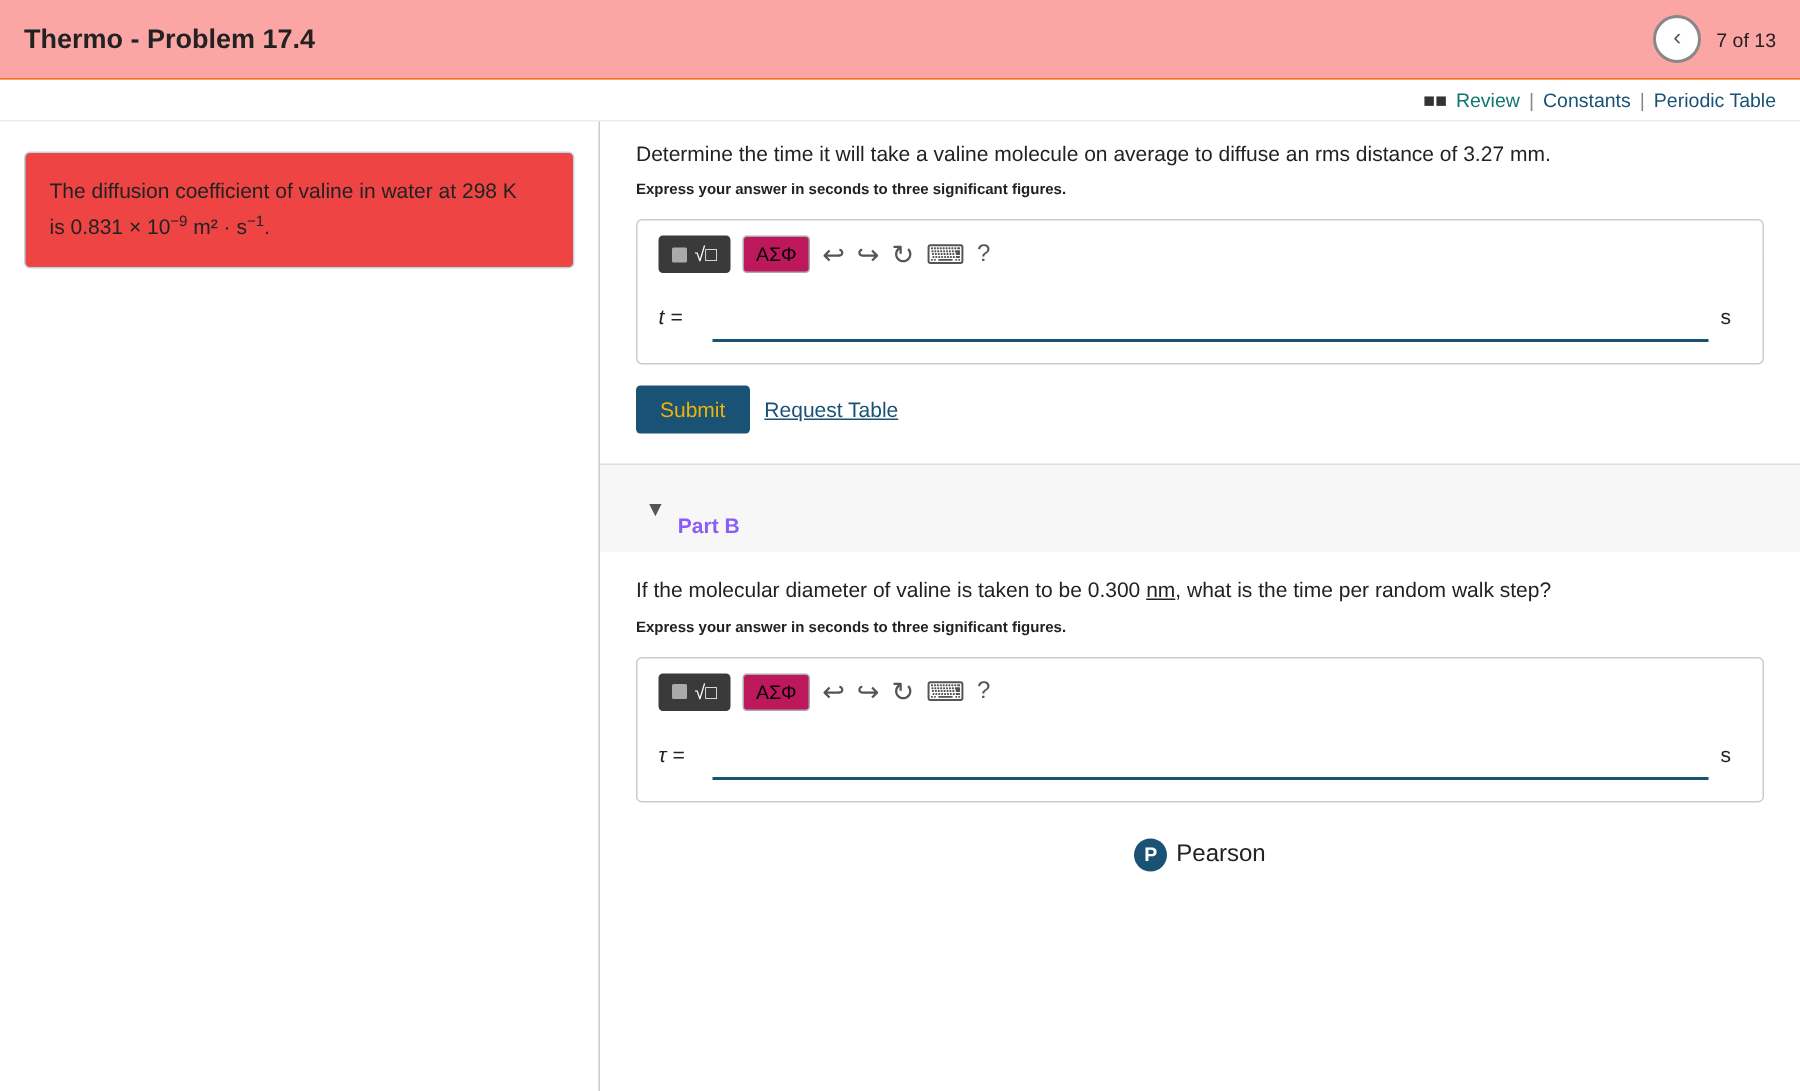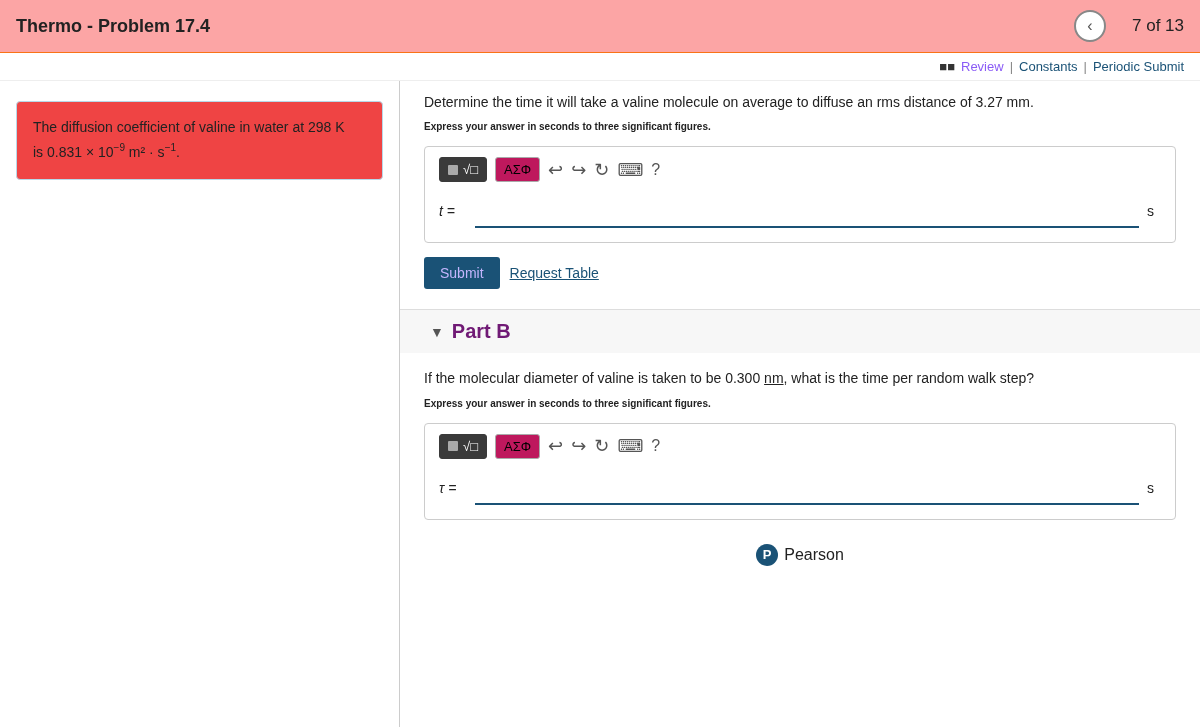--- a/index.html
+++ b/index.html
@@ -39,23 +39,22 @@
       border-radius: 50%;
       background: #fff;
       cursor: pointer;
       display: flex;
       align-items: center;
       justify-content: center;
       font-size: 16px;
       color: #555;
     }
     .nav-count {
-      font-size: 17px;
-      color: #222;
-      margin-left: 16px;
+      font-size: 13px;
+      color: #222;
     }
 
     
     .utility-bar {
       display: flex;
       justify-content: flex-end;
       padding: 6px 16px;
       gap: 6px;
       font-size: 13px;
       color: #1a5276;
@@ -175,21 +174,21 @@
       background: #fff;
     }
     .input-unit {
       font-size: 14px;
       color: #222;
       min-width: 14px;
     }
 
     .submit-btn {
       background: #1a5276;
-      color: #c4b5fd;
+      color: #eab308;
       border: none;
       border-radius: 3px;
       padding: 8px 16px;
       font-size: 14px;
       cursor: pointer;
     }
     .request-link {
       color: #1a5276;
       font-size: 14px;
       cursor: pointer;
@@ -212,23 +211,24 @@
       margin-left: -24px;
       margin-right: -24px;
       padding-left: 30px;
     }
     .part-toggle {
       font-size: 14px;
       color: #555;
       cursor: pointer;
     }
     .part-label {
-      font-size: 20px;
+      font-size: 14px;
       font-weight: bold;
-      color: #701a75;
+      color: #8b5cf6;
+      margin-top: 22px;
     }
 
     
     .unit-underline {
       text-decoration: underline;
       text-decoration-style: solid;
     }
 
     
     .pearson-footer {
@@ -266,25 +266,25 @@
   <div class="header-nav">
     <button class="nav-btn">
       <span>‹</span>
     </button>
     <span class="nav-count">7 of 13</span>
   </div>
 </div>
 
 <div class="utility-bar">
   <span style="color:#333;">■■</span>
-  <span style="color:#8b5cf6;cursor:pointer;">Review</span>
+  <span style="color:#0f766e;cursor:pointer;">Review</span>
   <span class="sep">|</span>
   <span style="color:#1a5276;cursor:pointer;text-align:right;">Constants</span>
   <span class="sep">|</span>
-  <span style="color:#1a5276;cursor:pointer;">Periodic Submit</span>
+  <span style="color:#1a5276;cursor:pointer;">Periodic Table</span>
 </div>
 
 <div class="main-layout">
 
   <div class="sidebar">
     <div class="given-box">
       <span>The diffusion coefficient of valine in water at 298 K</span><br>
       <span>
         is 0.831 × 10<sup>−9</sup> m² · s<sup>−1</sup>.
       </span>

